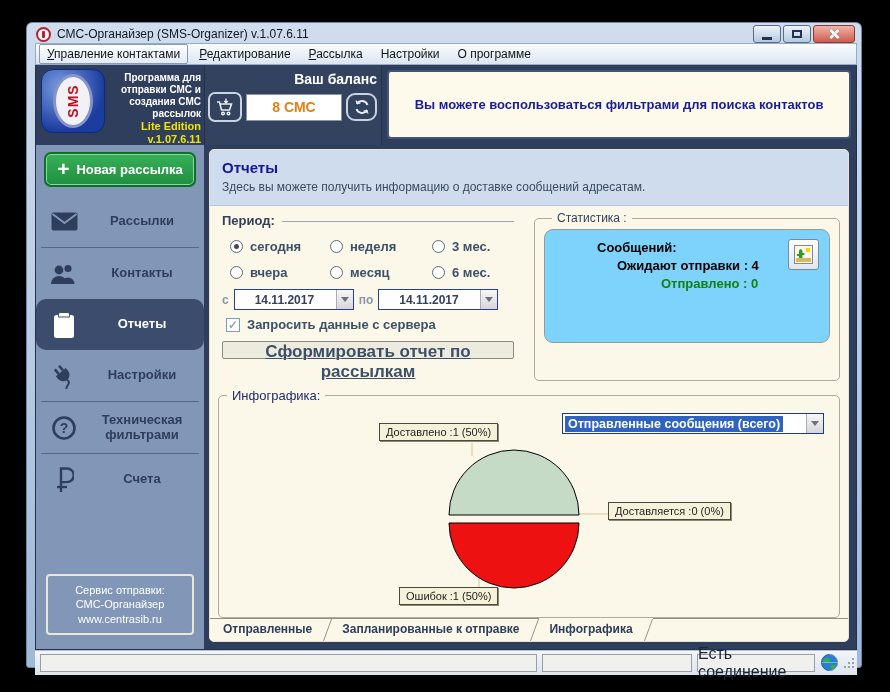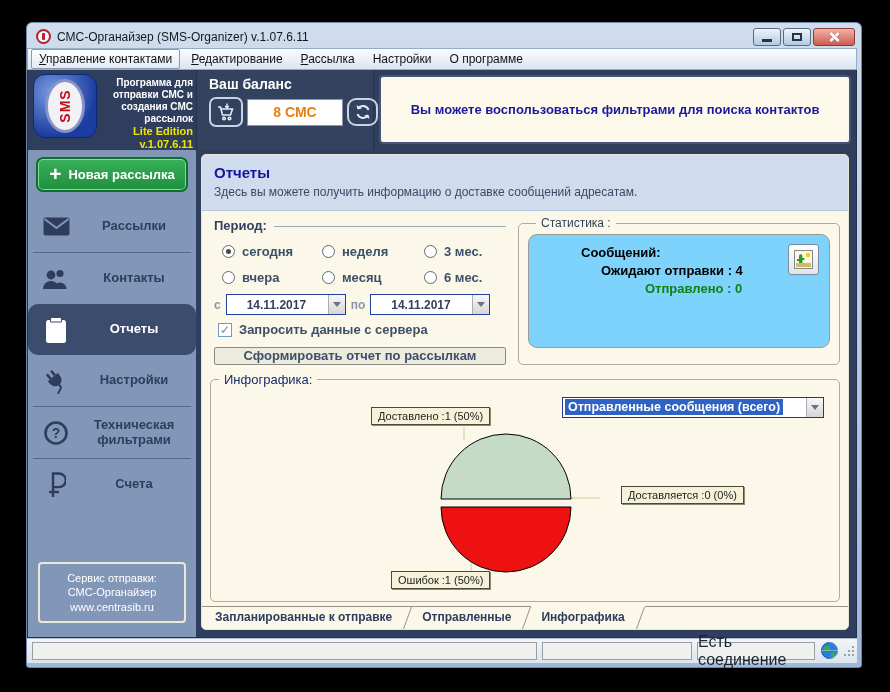--- a/index.html
+++ b/index.html
@@ -19,41 +19,41 @@
   .win-btn { width:28px; height:18px; border:1px solid #5a6a85; border-radius:3px;
     background:linear-gradient(#eef4fa,#b4c9e0); display:flex; align-items:center; justify-content:center; }
   .win-btn.close { width:42px; background:linear-gradient(#f0b4aa,#ce5c4c); border-color:#8a3a30; }
   .glyph-min { width:10px; height:3px; background:#23324e; margin-top:8px; }
   .glyph-max { width:10px; height:8px; border:2px solid #23324e; background:transparent; }
   .glyph-x { position:relative; width:12px; height:12px; }
   .glyph-x::before,.glyph-x::after { content:""; position:absolute; left:5px; top:0; width:3px; height:12px;
     background:#fff; border-radius:1px; box-shadow:0 0 1px #703028; }
   .glyph-x::before { transform:rotate(45deg); } .glyph-x::after { transform:rotate(-45deg); }
 
-  .window-content { flex:1; display:flex; flex-direction:column; margin:0 4px 4px 0; }
+  .window-content { flex:1; display:flex; flex-direction:column; margin:0 4px 4px 8px; }
   .menubar { height:22px; background:linear-gradient(#fafcfe,#dbe5f1); border:1px solid #96abc6;
     display:flex; align-items:center; gap:4px; padding:0 3px; }
   .menu-item { display:inline-block; font-size:12px; color:#101418; padding:2px 7px; }
   .menu-item.boxed { border:1px solid #8a9ab0; border-radius:2px; background:linear-gradient(#ffffff,#e2ebf5); }
   .menu-item.accel::first-letter { text-decoration:underline; }
 
   
   .app-body { flex:1; background:#2f3e5c; display:flex; flex-direction:column; border:1px solid #24314a; border-top:none; }
   .top-row { height:80px; display:flex; }
   .brand { width:168px; display:flex; gap:5px; padding:4px 3px 4px 5px; }
   .logo { width:64px; height:64px; border-radius:12px; border:1px solid #0a2a7c;
     background:radial-gradient(circle at 30% 28%, #7b9ce0, #1c3da0 70%); display:flex; align-items:center; justify-content:center; }
   .logo-oval { width:40px; height:54px; background:#f2f2f6; border-radius:50%; border:3px solid #8894c8;
     display:flex; align-items:center; justify-content:center; }
   .logo-text { transform:rotate(-90deg); color:#c01020; font-weight:bold; font-size:14px; letter-spacing:1px; }
   .brand-text { flex:1; text-align:right; color:#fff; font-weight:bold; font-size:10px; line-height:1.2; padding-top:3px; }
   .brand-edition, .brand-version { color:#f2e400; font-size:11px; }
 
   .balance-panel { width:178px; background:#33425f; border-left:1px solid #25324c; border-right:1px solid #25324c;
-    display:flex; flex-direction:column; align-items:flex-start; padding:6px 12px 4px; gap:5px; }
+    display:flex; flex-direction:column; align-items:flex-end; padding:6px 4px 4px; gap:5px; }
   .balance-title { color:#fff; font-weight:bold; font-size:14px; }
   .balance-row { display:flex; align-items:center; gap:4px; }
   .cart-btn { width:34px; height:30px; background:transparent; border:2px solid #c9d3e1; border-radius:7px;
     display:flex; align-items:center; justify-content:center; cursor:pointer; }
   .balance-value { width:96px; height:27px; background:#fff; border:1px solid #8a94a8;
     display:flex; align-items:center; justify-content:center; color:#e87f10; font-weight:bold; font-size:14px; }
   .refresh-btn { width:31px; height:28px; background:transparent; border:2px solid #c9d3e1; border-radius:9px;
     display:flex; align-items:center; justify-content:center; cursor:pointer; }
 
   .notice { flex:1; margin:5px 5px 6px 5px; background:#fdfaec; border:2px solid #46547a; border-radius:4px;
@@ -77,40 +77,40 @@
 
   
   .main-frame { flex:1; padding:4px 7px 7px 5px; min-width:0; }
   .main-panel { height:100%; background:#fbf8ea; border:1px solid #e8e4d4; border-radius:5px;
     display:flex; flex-direction:column; overflow:hidden; }
   .page-header { background:#cfdcee; padding:9px 12px 11px; border-bottom:1px solid #b8c6da; }
   .page-title { color:#14149c; font-weight:bold; font-size:15px; }
   .page-subtitle { color:#3a4a66; font-size:12px; margin-top:4px; }
   .page-body { flex:1; padding:5px 8px 0; display:flex; flex-direction:column; min-height:0; }
 
-  .top-groups { display:flex; gap:10px; }
+  .top-groups { display:flex; gap:18px; }
   .period-group { width:298px; padding:2px 2px 0 4px; }
   .legend-row { display:flex; align-items:center; gap:7px; font-weight:bold; color:#33415c; font-size:13px; }
   .legend-row .rule { flex:1; height:1px; background:#9aa8b8; margin-top:2px; }
   .radio-grid { display:grid; grid-template-columns:100px 102px 1fr; row-gap:11px; margin:11px 0 9px 8px;
     font-size:13px; font-weight:bold; color:#3c5068; }
   .radio { display:flex; align-items:center; gap:7px; cursor:pointer; }
   .radio .dot { width:13px; height:13px; border:1px solid #5a6b7a; border-radius:50%; background:#fff; position:relative; flex:0 0 auto; }
   .radio.checked .dot::after { content:""; position:absolute; inset:3px; border-radius:50%; background:#4a4a4a; }
   .date-row { display:flex; align-items:center; gap:5px; margin:2px 0 7px; color:#8a97a8; font-size:12px; font-weight:bold; }
   .combo { display:flex; width:120px; height:21px; border:1px solid #23409a; background:#fff; }
   .combo .val { flex:1; display:flex; align-items:center; padding-left:20px; color:#33415c; font-weight:bold; font-size:12px; white-space:nowrap; overflow:hidden; }
   .combo .arrow { width:17px; background:linear-gradient(#f7f7f7,#d6d6d6); border-left:1px solid #a8aeb6;
     display:flex; align-items:center; justify-content:center; cursor:pointer; }
   .combo .arrow::after { content:""; width:0; height:0; border:4px solid transparent; border-top:5px solid #6a7280; margin-top:4px; }
   .check-row { display:flex; align-items:center; gap:7px; margin:4px 0 9px 4px; color:#3c5068; font-weight:bold; font-size:13px; cursor:pointer; }
   .checkbox { width:14px; height:14px; border:1px solid #7a9ac0; background:#fff; color:#98a6b4;
     font-size:12px; line-height:12px; text-align:center; font-weight:bold; flex:0 0 auto; }
   .report-btn { width:100%; height:18px; background:#edeade; border:1px solid #8c8c84; border-radius:2px;
-    color:#3c5068; font-weight:bold; font-size:13px; cursor:pointer; font-family:inherit; }
+    color:#3c5068; font-weight:bold; font-size:17px; cursor:pointer; font-family:inherit;text-decoration:underline; }
 
   fieldset.group { border:1px solid #b0ab96; border-radius:5px; }
   fieldset.group legend { font-weight:normal; color:#33415c; font-size:12px; padding:0 5px; margin-left:8px; }
   .stats-group { flex:1; padding:4px 9px 8px; }
   .stats-inner { position:relative; background:#7dd3fc; border:1px solid #9a9a92; border-radius:9px; height:114px; padding:10px 10px; }
   .stats-line { font-weight:bold; font-size:13px; color:#000; }
   .stats-line.l1 { margin-left:42px; }
   .stats-line.l2 { margin-left:62px; margin-top:3px; }
   .stats-line.l3 { margin-left:106px; margin-top:3px; color:#128012; }
   .img-btn { position:absolute; top:9px; right:10px; width:31px; height:31px; border:1px solid #7a8aa0; border-radius:3px;
@@ -120,21 +120,21 @@
   fieldset.info-group legend { color:#1c2c6c; font-size:13px; }
   .combo.big { position:absolute; top:10px; right:15px; width:262px; height:21px; border:1px solid #1a3a8c; }
   .combo.big .val { padding:1px 1px 1px 2px; }
   .combo.big .sel { background:#2e63c4; color:#fff; font-weight:bold; font-size:12.5px; padding:1px 3px; white-space:nowrap; }
   .pie-wrap { position:absolute; left:225px; top:40px; width:140px; height:150px; }
   .pie-wrap svg { display:block; }
   .connector { position:absolute; background:#e6dfc2; }
   .pie-label { position:absolute; background:#f6f2da; border:1px solid #4a4a3a; box-shadow:1px 1px 0 #8a8a7a;
     font-size:11px; color:#222; padding:2px 6px; white-space:nowrap; }
   .pie-label.delivered { left:160px; top:20px; }
-  .pie-label.delivering { left:410px; top:99px; }
+  .pie-label.delivering { left:389px; top:99px; }
   .pie-label.errors { left:180px; top:184px; }
 
   .tabbar { height:23px; display:flex; align-items:stretch; background:#fbf8ea; border-top:1px solid #98927e; padding-left:3px; }
   .tab { position:relative; padding:3px 20px 0 10px; font-size:12px; font-weight:bold; color:#2e3d5c; cursor:pointer; }
   .tab::after { content:""; position:absolute; right:4px; top:0; bottom:0; width:10px;
     border-right:1px solid #98927e; transform:skewX(-20deg); }
   .tab.active { margin-top:-1px; background:#fbf8ea; border-top:1px solid #fbf8ea; }
 
   
   .statusbar { height:25px; background:linear-gradient(#f2f5f9,#dde4ee); border-top:1px solid #b6c2d4;
@@ -409,22 +409,22 @@
                     </svg>
                   </div>
 
                   <div class="pie-label delivered">Доставлено :1 (50%)</div>
                   <div class="pie-label delivering">Доставляется :0 (0%)</div>
                   <div class="pie-label errors">Ошибок :1 (50%)</div>
                 </fieldset>
               </div>
 
               <div class="tabbar">
+                <span class="tab">Отправленные</span>
                 <span class="tab">Запланированные к отправке</span>
-                <span class="tab">Отправленные</span>
                 <span class="tab active">Инфографика</span>
               </div>
 
             </div>
           </div>
         </div>
       </div>
 
       <div class="statusbar">
         <div class="sb-panel p1"></div>

